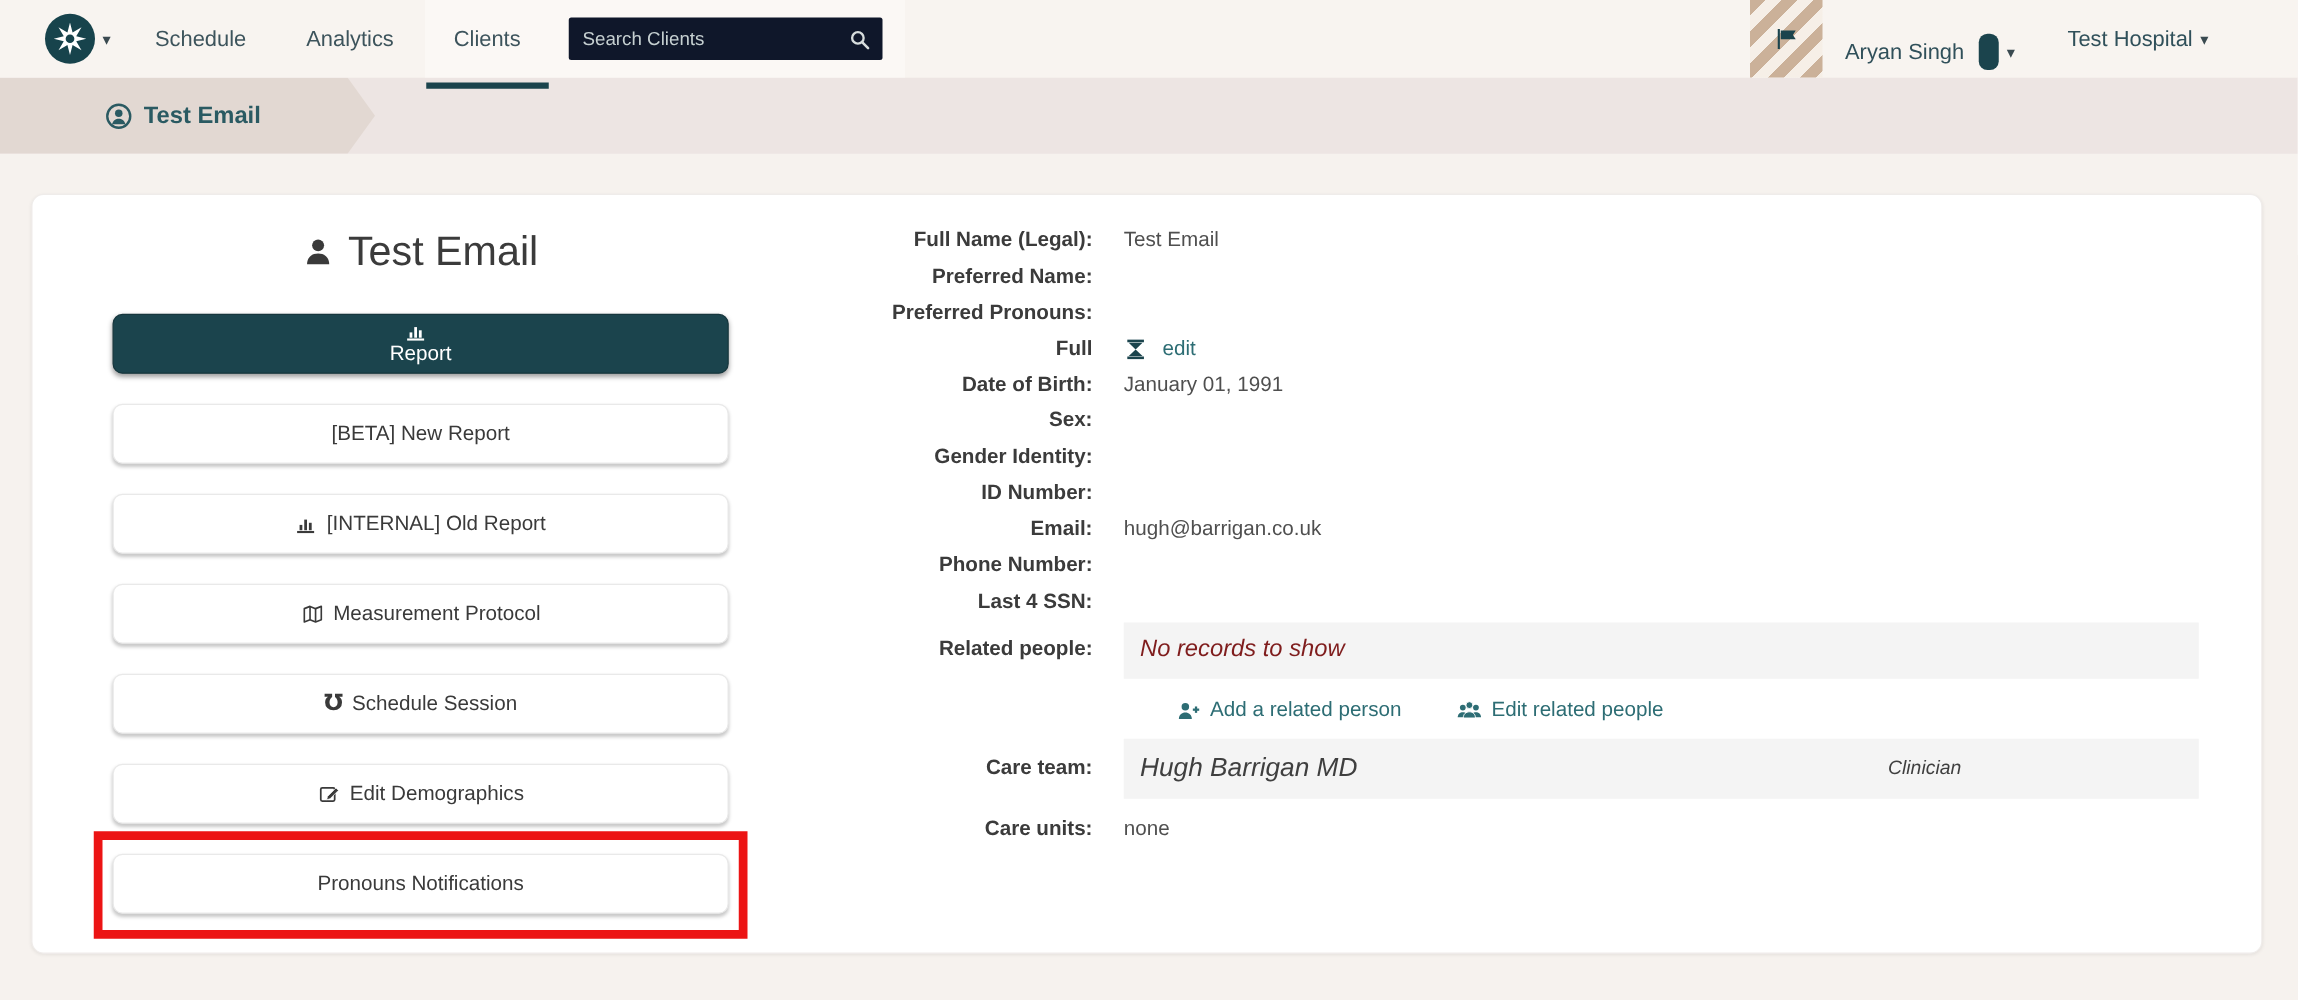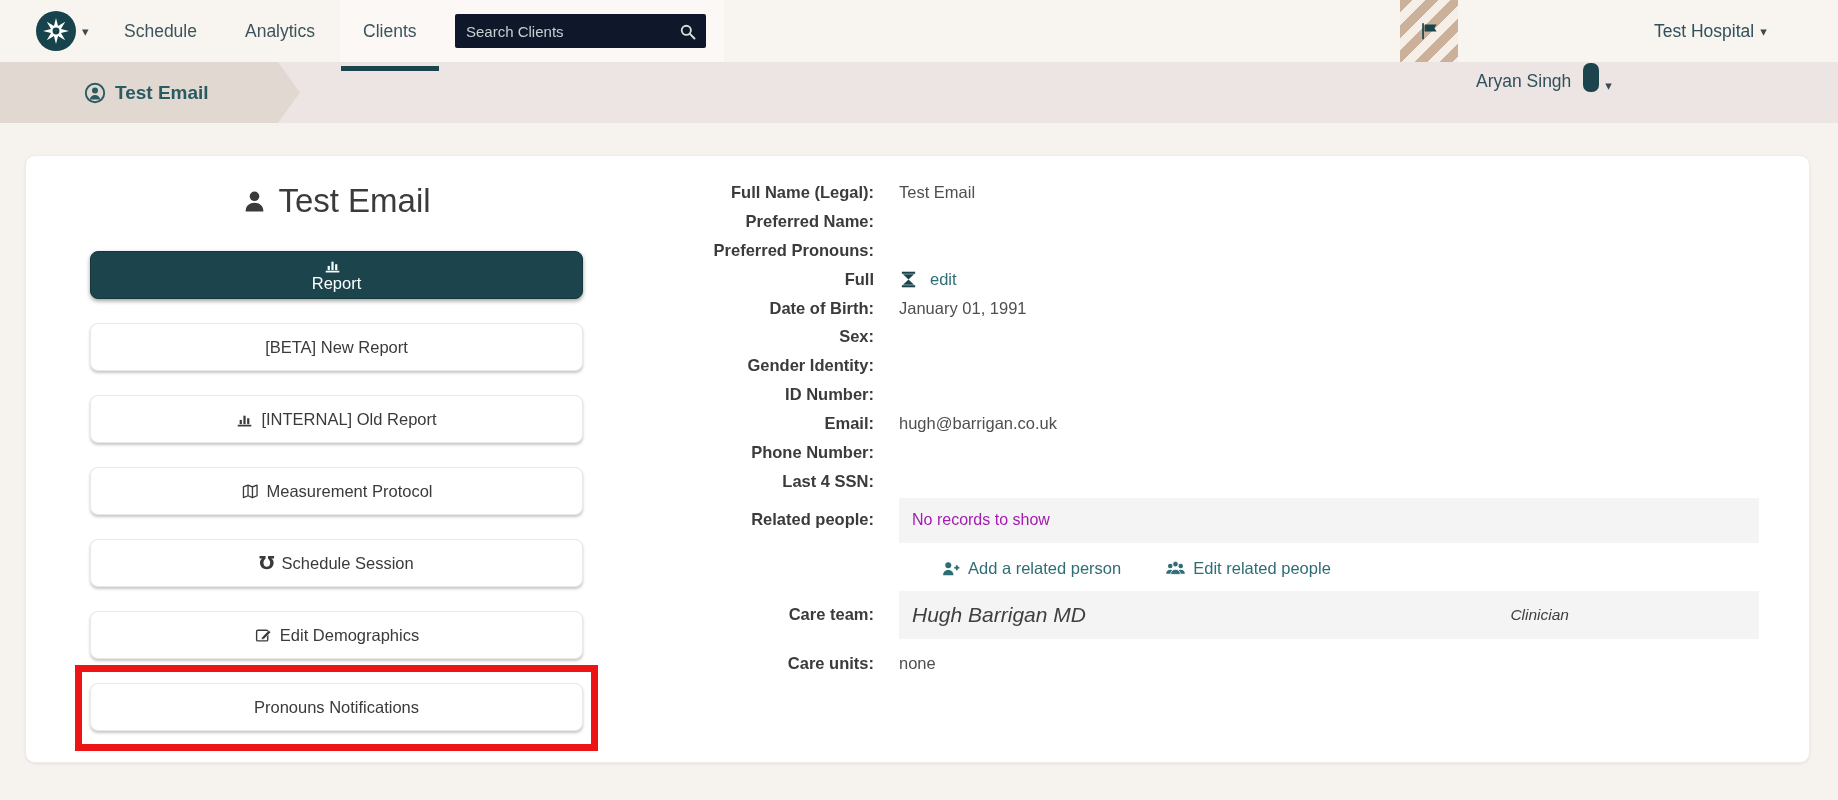--- a/index.html
+++ b/index.html
@@ -13,21 +13,21 @@
   .nav{position:absolute;left:100px;top:0;height:62px;display:flex;}
   .nav-item{position:relative;height:62px;display:flex;align-items:center;padding:0 24px;font-size:17.5px;color:#3d545c;cursor:pointer;}
   .nav-item.active::after{content:"";position:absolute;left:2px;right:2px;bottom:-9px;height:5px;background:#1b444d;}
   .search-box{position:absolute;left:455px;top:14px;width:251px;height:34px;background:#0f172a;border-radius:2px;display:flex;align-items:center;}
   .search-box input{flex:1;background:transparent;border:none;outline:none;color:#e8eeee;font-size:15px;padding:0 8px 0 11px;font-family:inherit;}
   .search-box input::placeholder{color:#c6d0d1;}
   .search-ico{margin-right:10px;display:flex;}
   .stripe-badge{position:absolute;left:1400px;top:0;width:58px;height:62px;
     background:repeating-linear-gradient(135deg,#cbb199 0 9px,#f6efe7 9px 18px);
     display:flex;align-items:center;justify-content:center;cursor:pointer;}
-  .user-wrap{position:absolute;left:1476px;top:12px;height:80px;display:flex;align-items:flex-end;cursor:pointer;}
+  .user-wrap{position:absolute;left:1476px;top:1px;height:80px;display:flex;align-items:center;cursor:pointer;}
   .user-name{font-size:17.5px;color:#30505a;}
   .phone-pill{width:16px;height:29px;background:#1b444d;border-radius:7px;margin-left:12px;}
   .org-wrap{position:absolute;left:1654px;top:0;height:62px;display:flex;align-items:center;cursor:pointer;}
   .org-name{font-size:17.5px;color:#30505a;}
   
   .breadcrumb-bar{position:absolute;left:0;top:62px;width:1838px;height:61px;background:#ede5e3;z-index:1;}
   .crumb{position:absolute;left:0;top:0;height:61px;width:300px;background:#e2d8d2;
     clip-path:polygon(0 0,calc(100% - 22px) 0,100% 50%,calc(100% - 22px) 100%,0 100%);
     display:flex;align-items:center;padding-left:84px;box-sizing:border-box;cursor:pointer;}
   .crumb-label{font-size:19px;font-weight:600;color:#2a5a62;margin-left:9px;}
@@ -46,21 +46,21 @@
   .steth{font-family:"DejaVu Sans",sans-serif;font-size:18px;font-weight:600;color:#3a3a3a;margin-right:7px;line-height:1;}
   .red-note{position:absolute;left:49px;top:509px;width:523px;height:86px;border:7px solid #ec1414;box-sizing:border-box;z-index:4;pointer-events:none;}
   
   .details{position:absolute;left:530px;top:22px;width:1203px;}
   .drow{display:flex;align-items:center;height:28.9px;}
   .dlbl{flex:0 0 318px;text-align:right;font-size:16.5px;font-weight:700;color:#3b3b3b;}
   .dval{margin-left:25px;font-size:16.5px;color:#4f4f4f;display:flex;align-items:center;}
   .edit-link{color:#2d6d74;font-size:16.5px;margin-left:12px;text-decoration:none;cursor:pointer;}
   .hourglass{display:flex;}
   .graybox{background:#f4f4f4;width:860px;box-sizing:border-box;}
-  .norec{height:45px;display:flex;align-items:center;padding-left:13px;font-size:16px;color:#a21caf;margin-top:2px;}
+  .norec{height:45px;display:flex;align-items:center;padding-left:13px;font-style:italic;font-size:19px;color:#7f1d1d;margin-top:2px;}
   .links-row{height:40px;margin-top:6px;}
   .links-row .dval{padding-left:42px;}
   .plink{display:flex;align-items:center;color:#2d6d74;font-size:16.5px;cursor:pointer;text-decoration:none;}
   .plink .ico{display:flex;margin-right:7px;}
   .plink + .plink{margin-left:44px;}
   .careteam{height:48px;display:flex;align-items:center;padding:0 0 0 13px;}
   .ct-name{font-size:21px;color:#3f3f3f;font-style:italic;}
   .ct-role{margin-left:auto;margin-right:190px;font-style:italic;font-size:15.5px;color:#3f3f3f;}
   .units-row{height:30px;margin-top:10px;}
   svg{display:block;}

